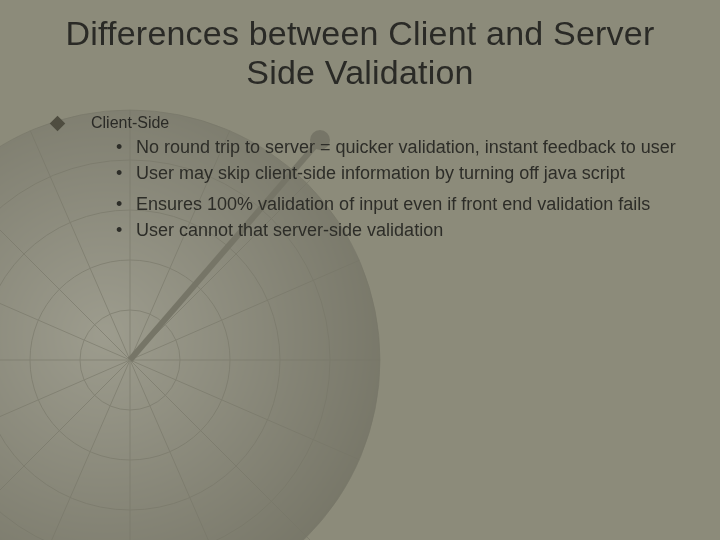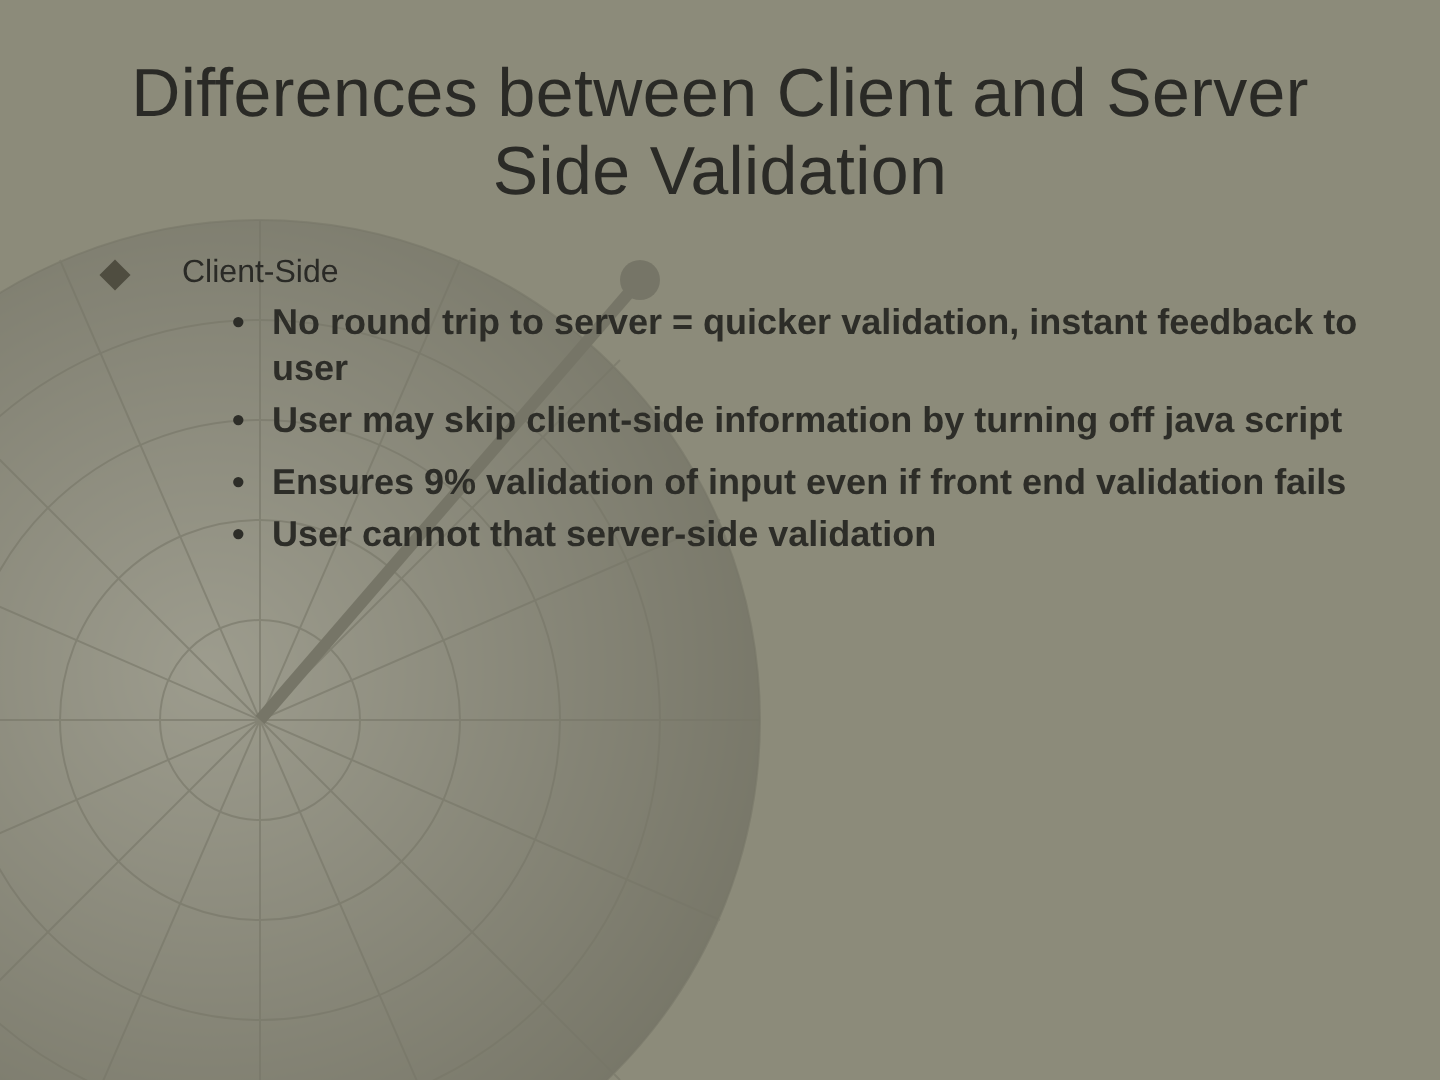--- a/index.html
+++ b/index.html
@@ -20,21 +20,21 @@
     left: -150px;
     top: 80px;
     width: 560px;
     height: 560px;
     opacity: 0.15;
     pointer-events: none;
   }
   .content {
     position: relative;
     z-index: 1;
-    padding: 28px 30px 0 30px;
+    padding: 14px 30px 0 30px;
   }
   .title {
     font-size: 34px;
     line-height: 1.15;
     text-align: center;
     margin: 0 0 22px 0;
     font-weight: 400;
     color: #2a2a26;
     letter-spacing: 0.2px;
   }
@@ -61,21 +61,20 @@
     margin: 0 0 0 86px;
     padding: 0;
   }
   ul.points li {
     position: relative;
     font-size: 18px;
     line-height: 1.28;
     color: #2d2d28;
     padding-left: 20px;
     margin-bottom: 3px;
-    font-weight: bold;
   }
   ul.points li::before {
     content: "•";
     position: absolute;
     left: 0;
     top: 0;
     font-size: 18px;
     color: #2d2d28;
   }
 </style>
@@ -119,17 +118,17 @@
       <span>Client-Side</span>
     </div>
     <ul class="points">
       <li>No round trip to server = quicker validation, instant feedback to user</li>
       <li>User may skip client-side information by turning off java script</li>
     </ul>
   </div>
 
   <div class="section">
     <ul class="points">
-      <li>Ensures 9% validation of input even if front end validation fails</li>
+      <li>Ensures 100% validation of input even if front end validation fails</li>
       <li>User cannot that server-side validation</li>
     </ul>
   </div>
 </div>
 
 </body></html>

